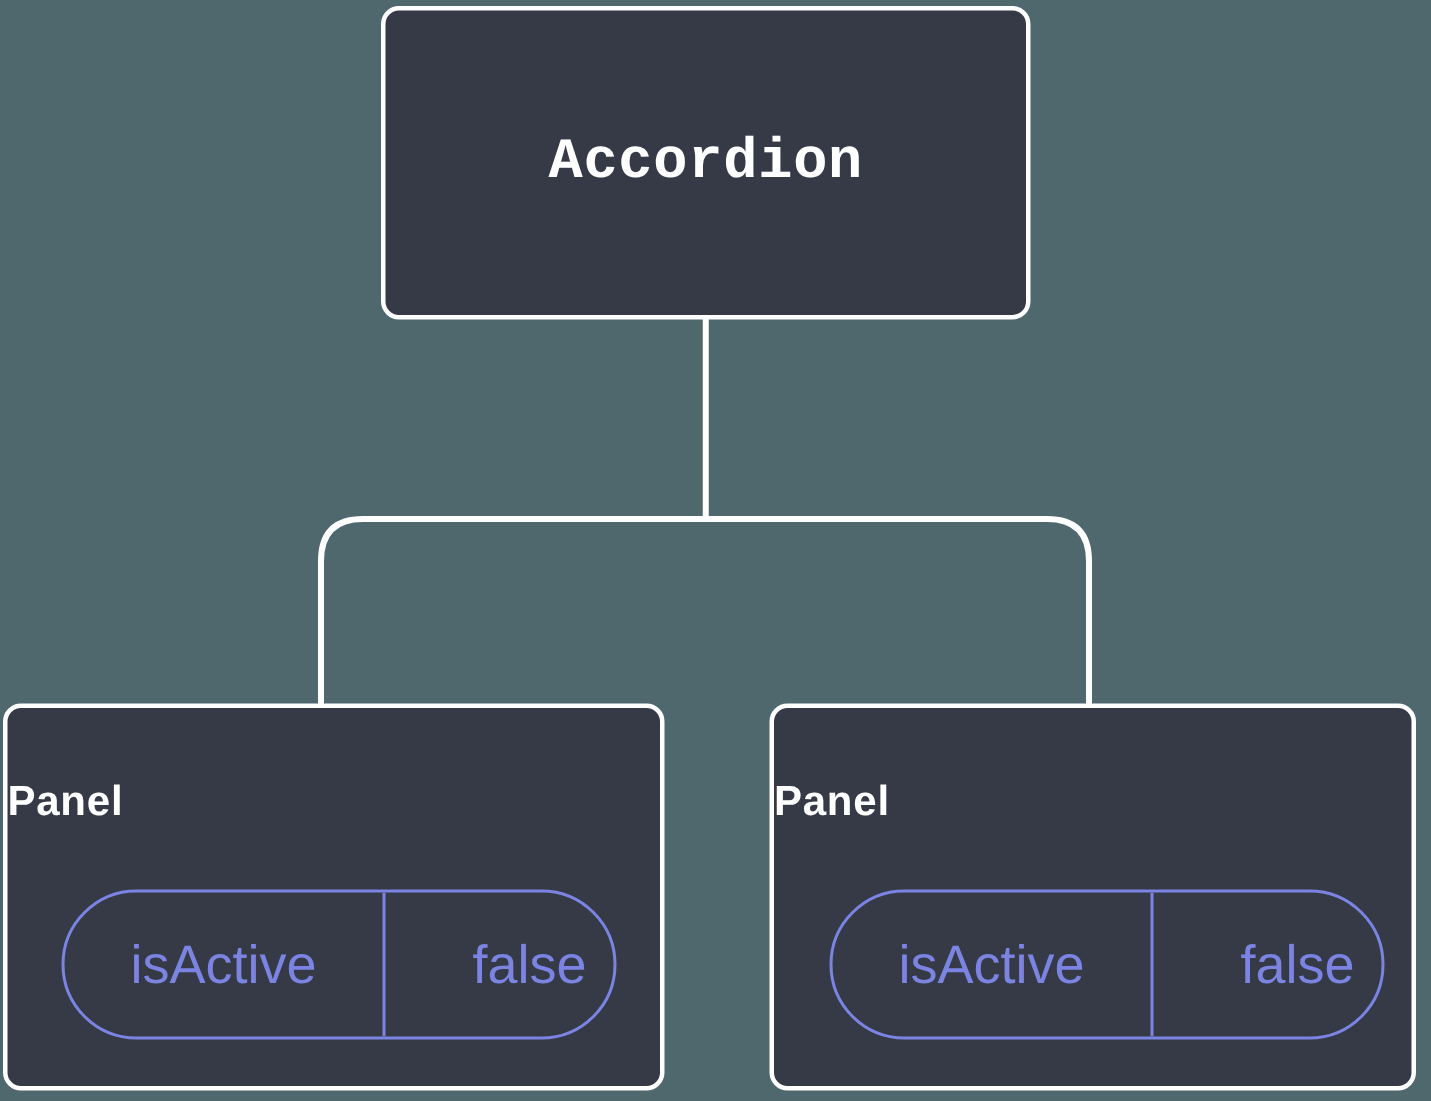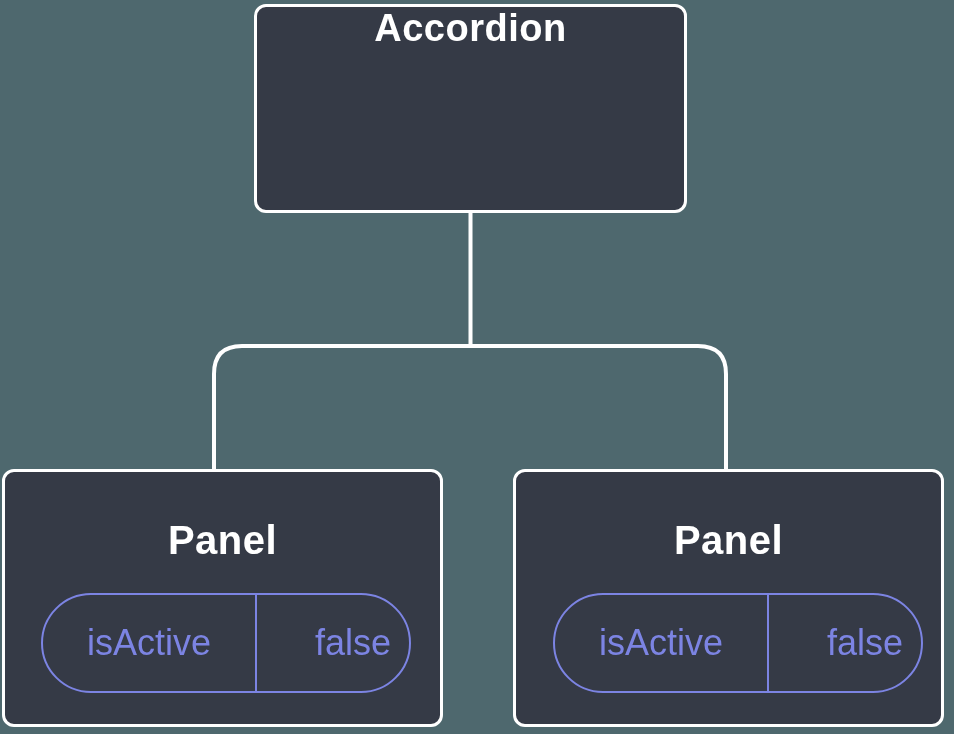--- a/index.html
+++ b/index.html
@@ -37,38 +37,38 @@
     position: absolute;
     background: var(--node-fill);
     border: 3px solid var(--node-border);
     border-radius: 12px;
     box-sizing: border-box;
   }
   .node-root {
     left: 254px; top: 4px;
     width: 433px; height: 209px;
     display: flex;
-    align-items: flex-start;
+    align-items: center;
     justify-content: center;
+    font-family: Liberation Mono, monospace;
   }
   .node-label {
     color: var(--node-text);
     font-size: 38px;
     font-weight: 700;
     letter-spacing: 0.5px;
   }
   .panel-left  { left: 2px;   top: 469px; width: 441px; height: 258px; }
   .panel-right { left: 513px; top: 469px; width: 431px; height: 258px; }
   .panel-title {
     position: absolute;
     left: 0; right: 0;
     top: 46px;
-    text-align: center;
     color: var(--node-text);
-    font-size: 40px;
+    font-size: 28px;
     font-weight: 700;
     letter-spacing: 0.5px;
   }
   .state-pill {
     position: absolute;
     left: 36px; top: 121px;
     width: 370px; height: 100px;
     border: 2px solid var(--state-accent);
     border-radius: 50px;
     box-sizing: border-box;

